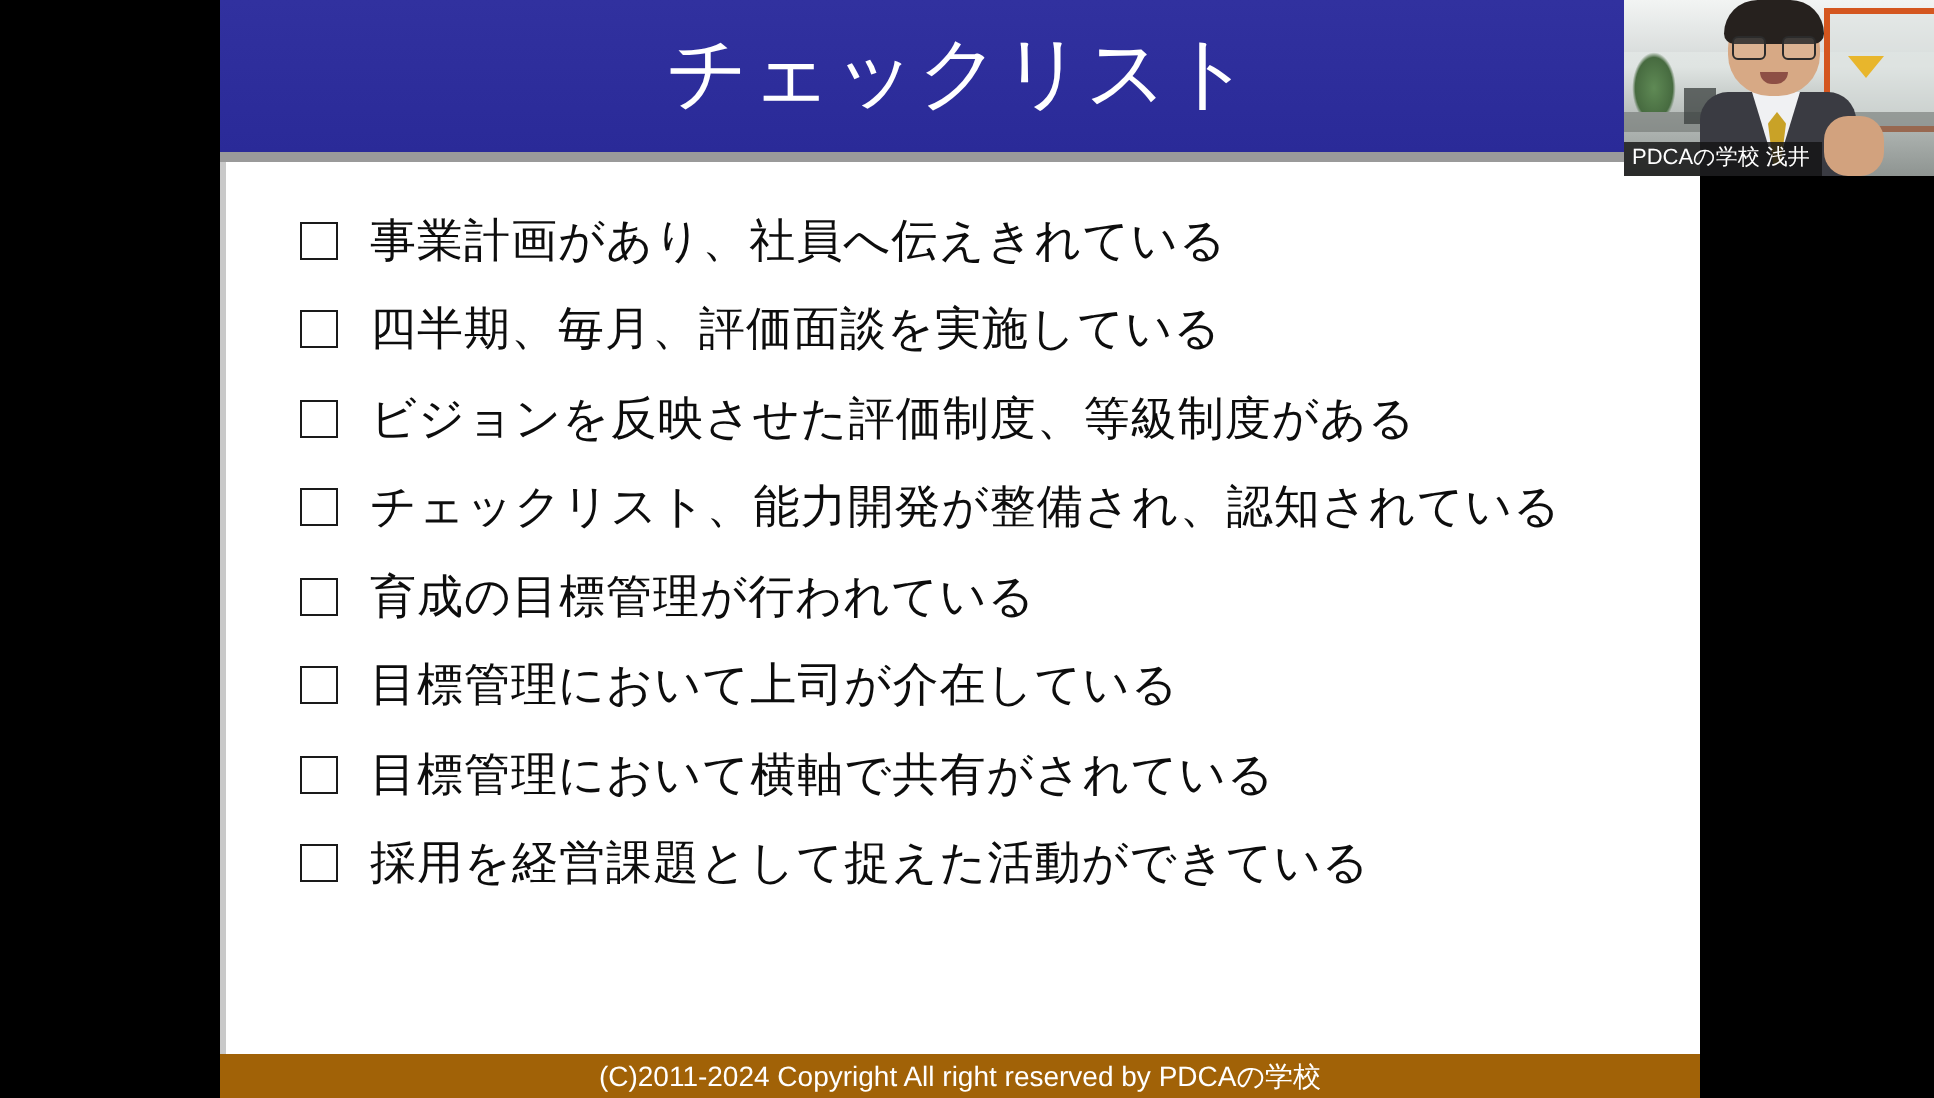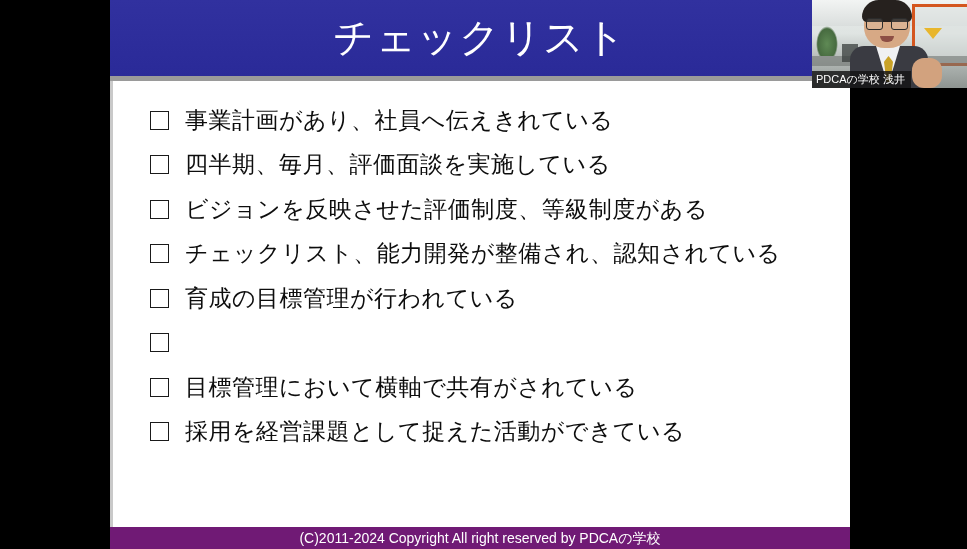--- a/index.html
+++ b/index.html
@@ -99,21 +99,21 @@
     letter-spacing: 0.5px;
   }
 
   
   .slide-footer {
     position: absolute;
     left: 0;
     top: 527px;
     width: 740px;
     height: 22px;
-    background: #701a75;
+    background: #a16207;
   }
   .footer-text {
     position: absolute;
     left: 0;
     top: 0;
     width: 740px;
     line-height: 22px;
     text-align: center;
     color: #ffffff;
     font-size: 14px;
@@ -300,20 +300,21 @@
       </div>
 
       <div class="check-item">
         <span class="checkbox-glyph"></span>
         <span class="check-label">育成の目標管理が行われている</span>
       </div>
 
 
       <div class="check-item">
         <span class="checkbox-glyph"></span>
+        <span class="check-label">目標管理において上司が介在している</span>
       </div>
 
       <div class="check-item">
         <span class="checkbox-glyph"></span>
         <span class="check-label">目標管理において横軸で共有がされている</span>
       </div>
 
       <div class="check-item">
         <span class="checkbox-glyph"></span>
         <span class="check-label">採用を経営課題として捉えた活動ができている</span>

